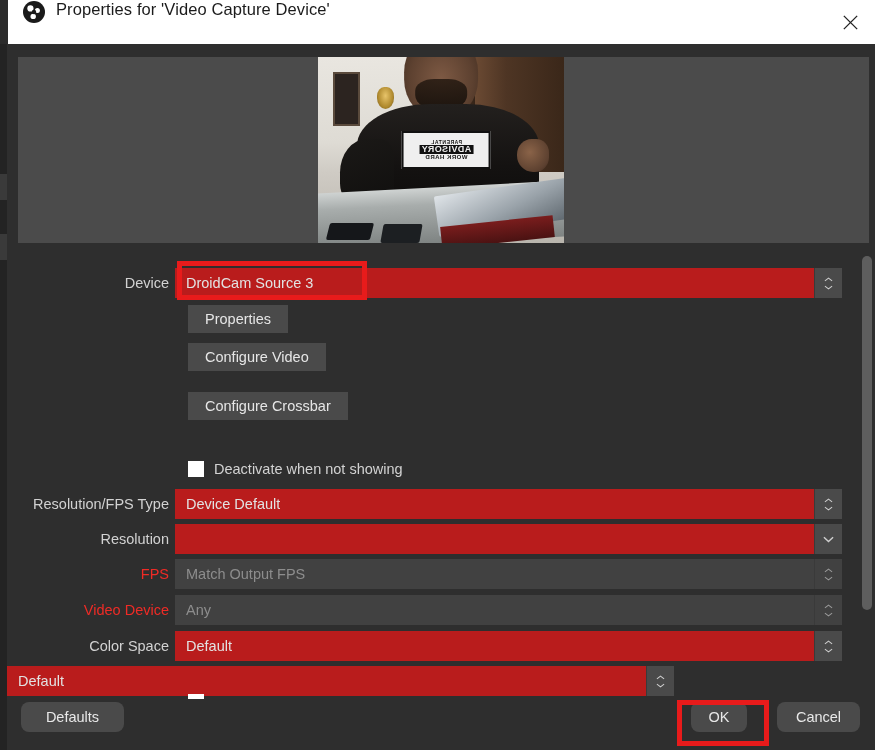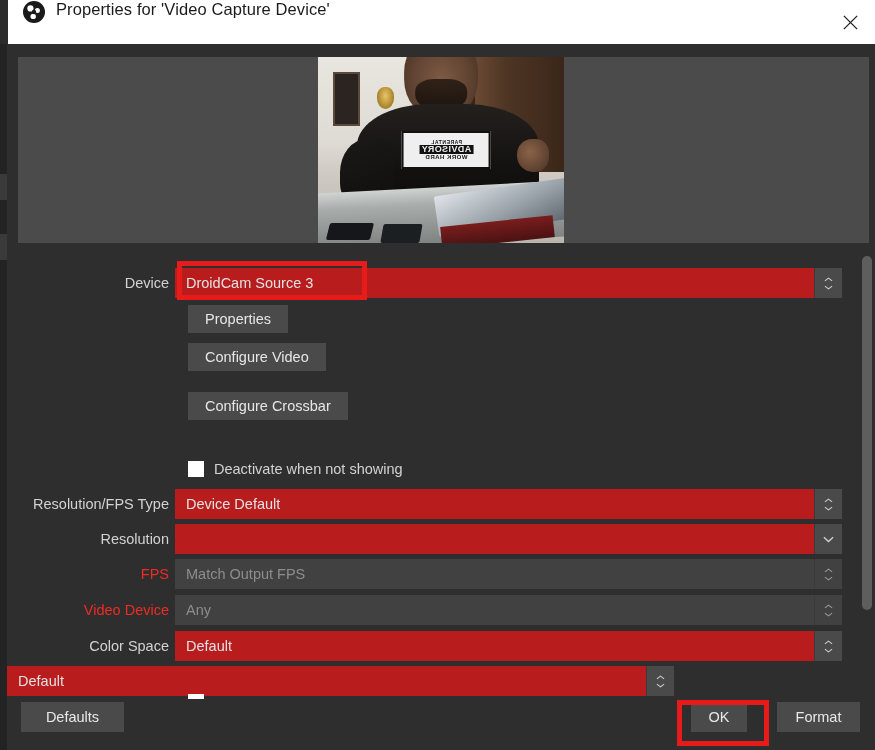--- a/index.html
+++ b/index.html
@@ -366,20 +366,21 @@
     height: 30px;
     background: #4a4a4a;
     color: #e8e8e8;
     font-size: 14.5px;
     display: flex;
     align-items: center;
     justify-content: center;
     cursor: pointer;
     box-sizing: border-box;
     white-space: nowrap;
+    border-radius: 8px;
   }
   #btn-defaults { left: 14px; top: 14px; width: 103px; }
   #btn-ok       { left: 684px; top: 14px; width: 56px; }
   #btn-cancel   { left: 770px; top: 14px; width: 83px; }
 
   
   .redbox {
     position: absolute;
     border: 5px solid #e81b1b;
     box-sizing: border-box;
@@ -561,19 +562,19 @@
       <div class="clipped-check"></div>
     </div>
 
     <div class="scroll-track">
       <div class="scroll-thumb"></div>
     </div>
 
     <div class="footer">
       <div class="footbtn" id="btn-defaults">Defaults</div>
       <div class="footbtn" id="btn-ok">OK</div>
-      <div class="footbtn" id="btn-cancel">Format</div>
+      <div class="footbtn" id="btn-cancel">Cancel</div>
     </div>
   </div>
 
   <div class="redbox" id="redbox-device"></div>
   <div class="redbox" id="redbox-ok"></div>
 </div>
 
 </body></html>

